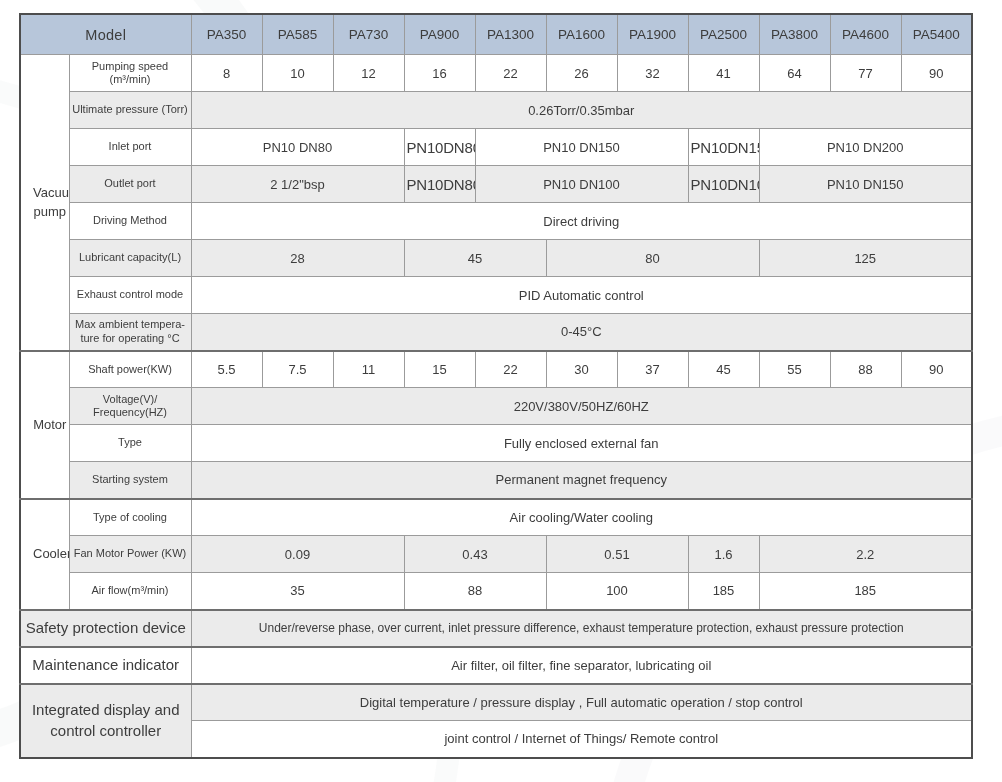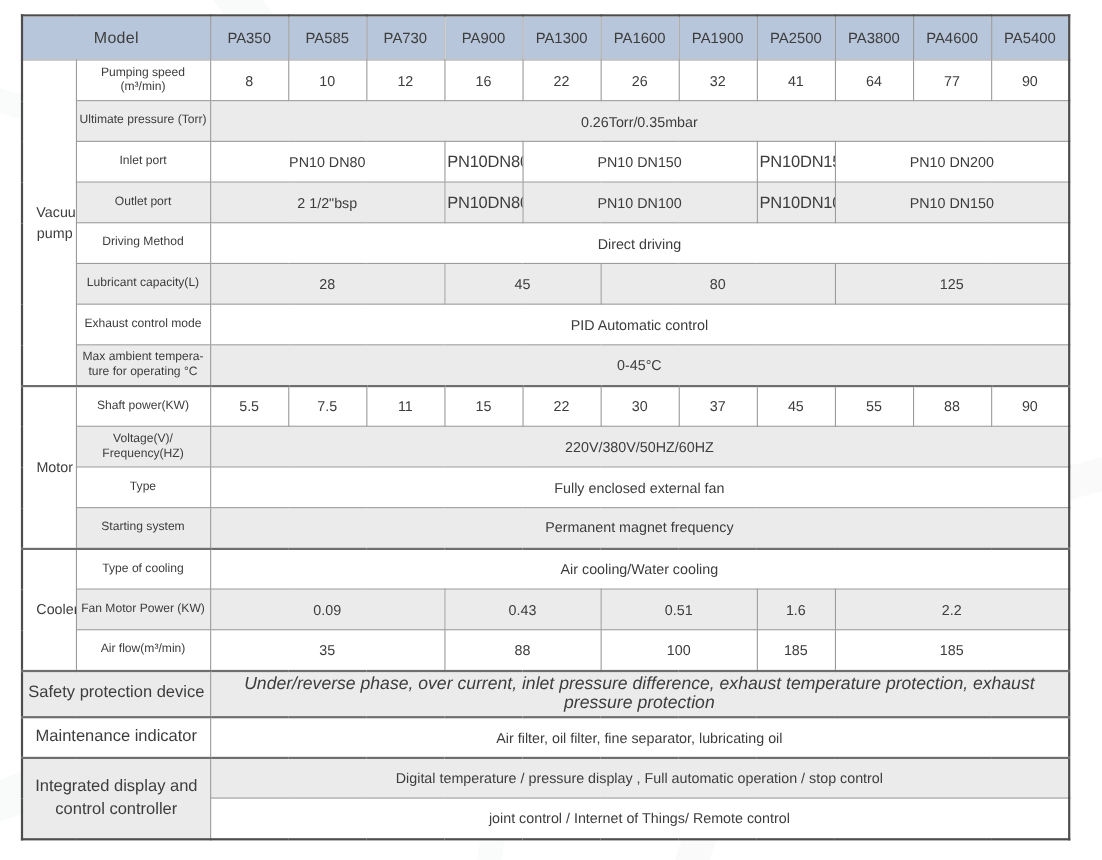--- a/index.html
+++ b/index.html
@@ -33,21 +33,21 @@
     height:35px;font-size:13.5px;margin-top:28px;
   }
   thead td.model-head{font-size:14.5px;letter-spacing:0.3px;}
   tbody tr{height:37px;}
   tr.sect td{border-top:2px solid var(--sectline,#6e6e6e);}
   td.section-cell{background:#ffffff;font-size:13px;line-height:1.5;padding-left:12px;}
   td.lab{font-size:11px;line-height:1.22;}
   td.lab.wide-lab{font-size:15px;line-height:1.35;}
   td.val{font-size:13px;}
   td.val.small{font-size:15px;letter-spacing:-0.2px;}
-  td.val.long{font-size:16px;font-style:italic;}
+  td.val.long{font-size:12px;}
   td.sh{background:var(--altbg,#ebebeb);margin-top:23px;}
 </style>
 </head>
 <body style="--headbg: #b7c6da; --altbg: #ebebeb; --inner: #9b9b9b; --outer: #4d4d4d; --sectline: #6e6e6e; --text: #3d3d3d;">
 
 <div class="swoosh s1"></div>
 <div class="swoosh s2"></div>
 <div class="swoosh s3"></div>
 
 <div class="table-wrap">

